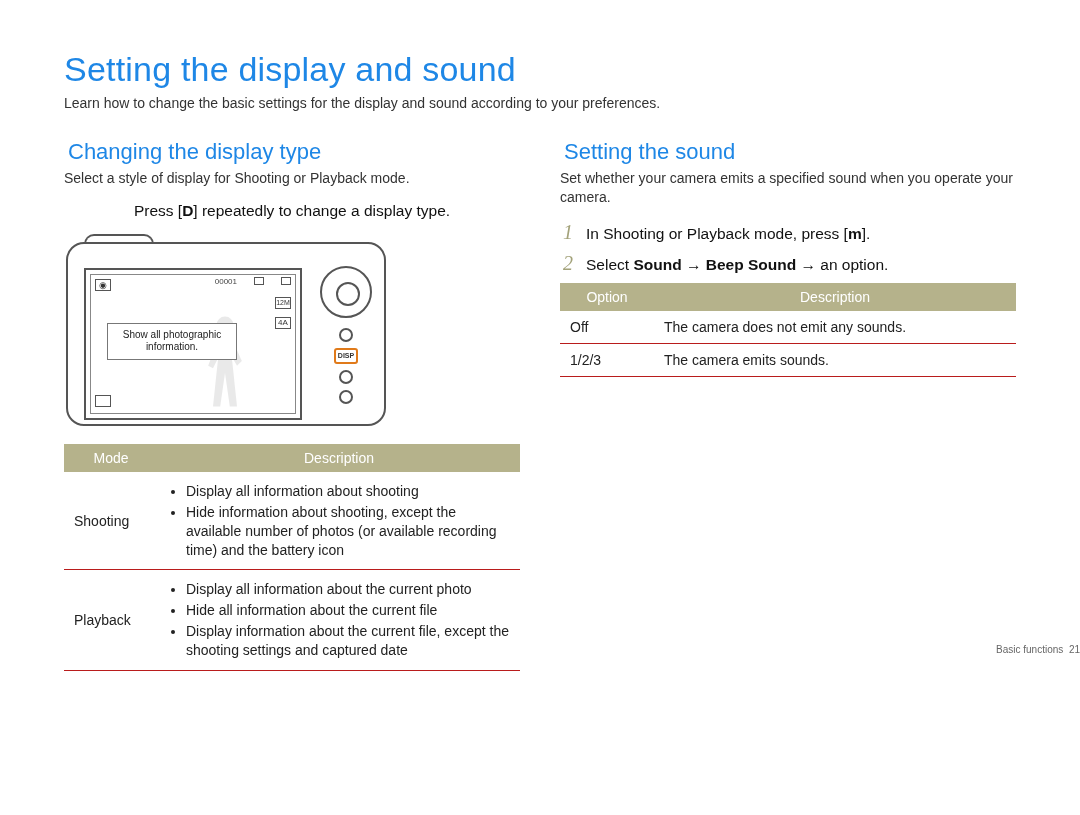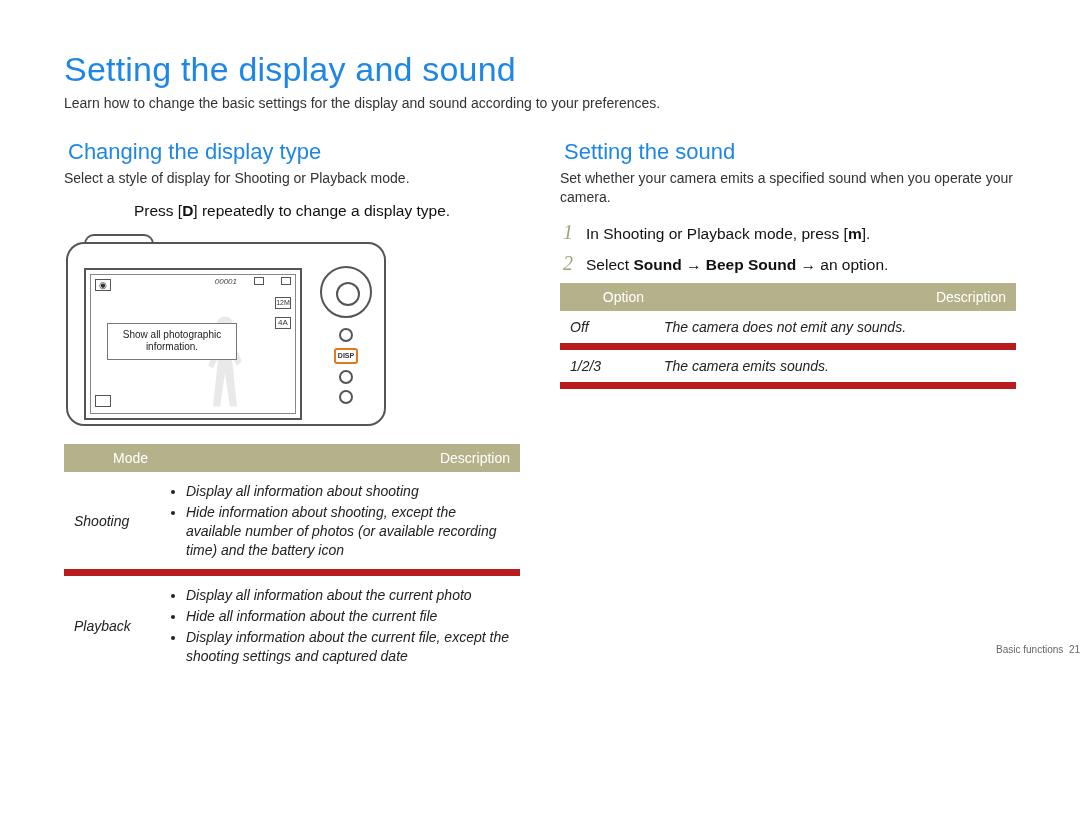--- a/index.html
+++ b/index.html
@@ -112,21 +112,20 @@
     background: #fff;
     overflow: hidden;
   }
   .cam-status {
     position: absolute;
     right: 4px; top: 2px;
     display: flex;
     gap: 17px;
     font-size: 8px;
     color: #444;
-    font-style: italic;
   }
   .cam-status .blk {
     width: 10px; height: 8px;
     border: 1px solid #555;
   }
   .cam-side-ic {
     position: absolute;
     font-size: 9px;
     color: #333;
     width: 16px; height: 12px;
@@ -197,28 +196,27 @@
   table.info {
     width: 100%;
     border-collapse: collapse;
     font-size: 14px;
     color: #222;
   }
   table.info thead th {
     background: #b5b28b;
     color: #fff;
     font-weight: 400;
-    text-align: right;
+    text-align: center;
     padding: 6px 10px;
   }
   table.info td {
     padding: 8px 10px;
-    border-bottom: 7px solid #b91c1c;
+    border-bottom: 1px solid #b91c1c;
     vertical-align: middle;
-    font-style: italic;
   }
   table.info ul {
     margin: 0;
     padding-left: 18px;
   }
   table.info ul li {
     margin: 2px 0;
     line-height: 1.35;
   }
   .mode-col { width: 94px; }

